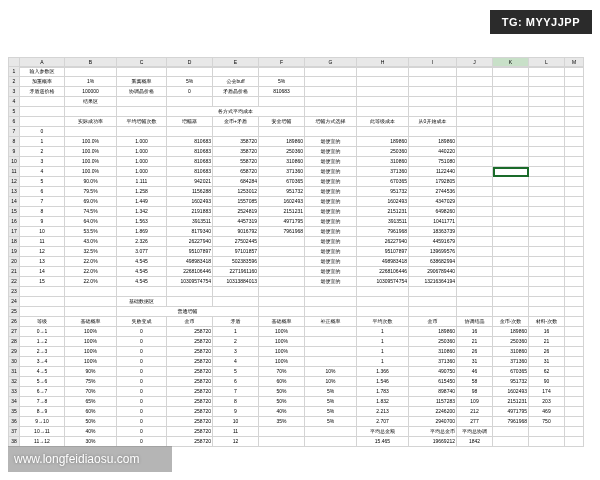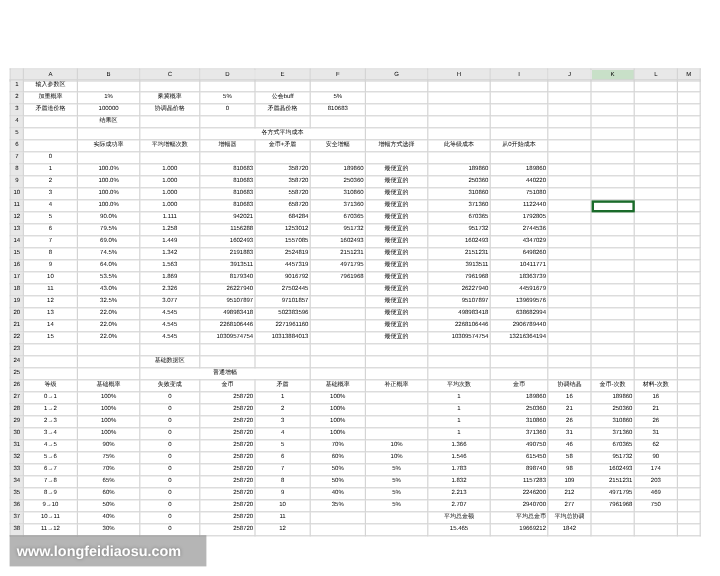--- a/index.html
+++ b/index.html
@@ -27,21 +27,21 @@
     font-weight: bold;
     padding: 6px 12px;
     letter-spacing: 0.5px;
   }
   .watermark {
     position: absolute;
     left: 14px;
     bottom: 14px;
     color: #ffffff;
     font-size: 12px;
-    font-weight: bold;
+    font-weight: normal;
     text-shadow: 0 0 3px rgba(0,0,0,0.35);
   }
   .wm-box {
     position: absolute;
     left: 8px;
     bottom: 8px;
     width: 164px;
     height: 26px;
     background: rgba(120,120,120,0.55);
   }
@@ -83,20 +83,21 @@
     outline: 2px solid #1a6b2a;
     outline-offset: -2px;
   }
   .colsel { background: #c8e0c8 !important; }
 </style>
 </head>
 <body>
 
 <div id="sheet">
 
+  <div class="tg-badge">TG: MYYJJPP</div>
 
   <table class="grid" style="position:absolute; left:8px; top:57px; width:576px;">
     <colgroup>
       <col style="width:11px">
         <col style="width:45px">
         <col style="width:52px">
         <col style="width:50px">
         <col style="width:46px">
         <col style="width:46px">
         <col style="width:46px">

